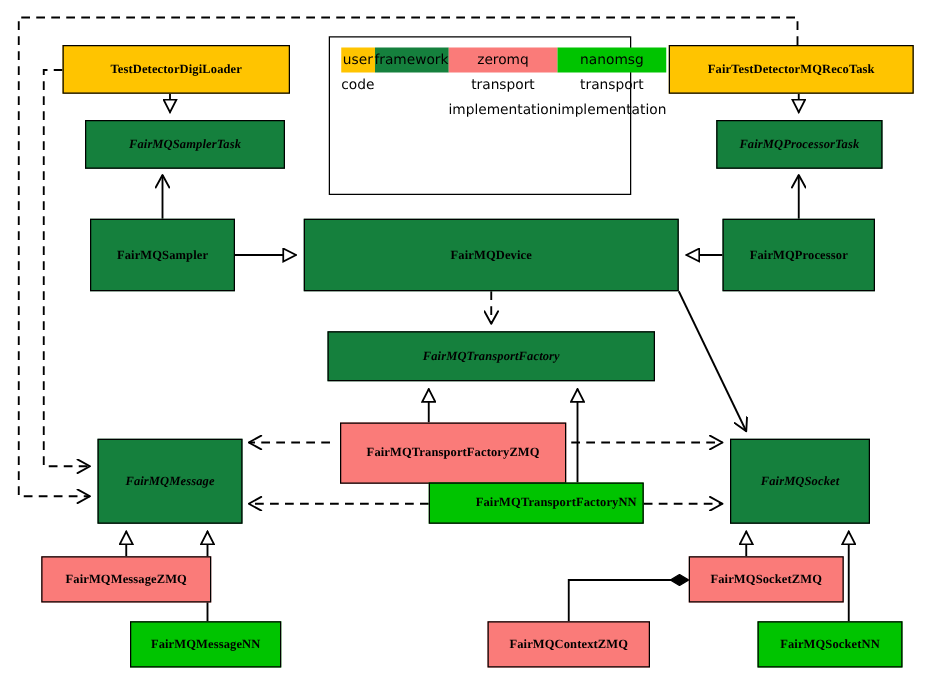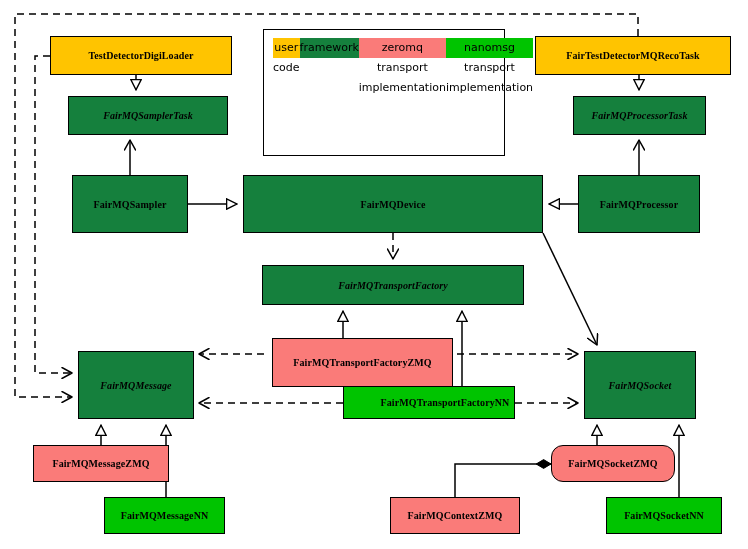--- a/index.html
+++ b/index.html
@@ -167,19 +167,19 @@
   <div class="node c-nn" style="left:343px;top:386px;width:172px;height:33px;padding-left:32px;">FairMQTransportFactoryNN</div>
 
   <div class="node c-framework abstract" style="left:78px;top:351px;width:116px;height:68px;">FairMQMessage</div>
 
   <div class="node c-framework abstract" style="left:584px;top:351px;width:112px;height:68px;">FairMQSocket</div>
 
   <div class="node c-zmq" style="left:33px;top:445px;width:136px;height:37px;">FairMQMessageZMQ</div>
 
   <div class="node c-nn" style="left:104px;top:497px;width:121px;height:37px;">FairMQMessageNN</div>
 
-  <div class="node c-zmq" style="left:551px;top:445px;width:124px;height:37px;border-radius:12px;">FairMQSocketZMQ</div>
+  <div class="node c-zmq" style="left:551px;top:445px;width:124px;height:37px;">FairMQSocketZMQ</div>
 
   <div class="node c-zmq" style="left:390px;top:497px;width:130px;height:37px;">FairMQContextZMQ</div>
 
   <div class="node c-nn" style="left:606px;top:497px;width:116px;height:37px;">FairMQSocketNN</div>
 
 </div>
 
 </body></html>

